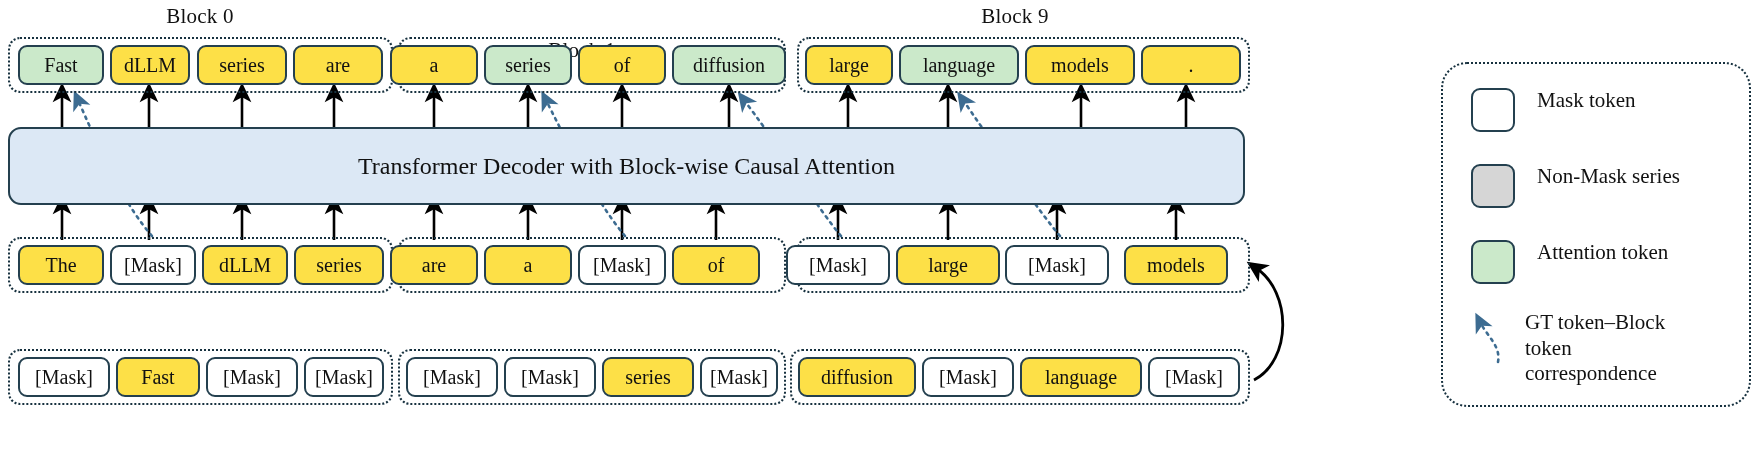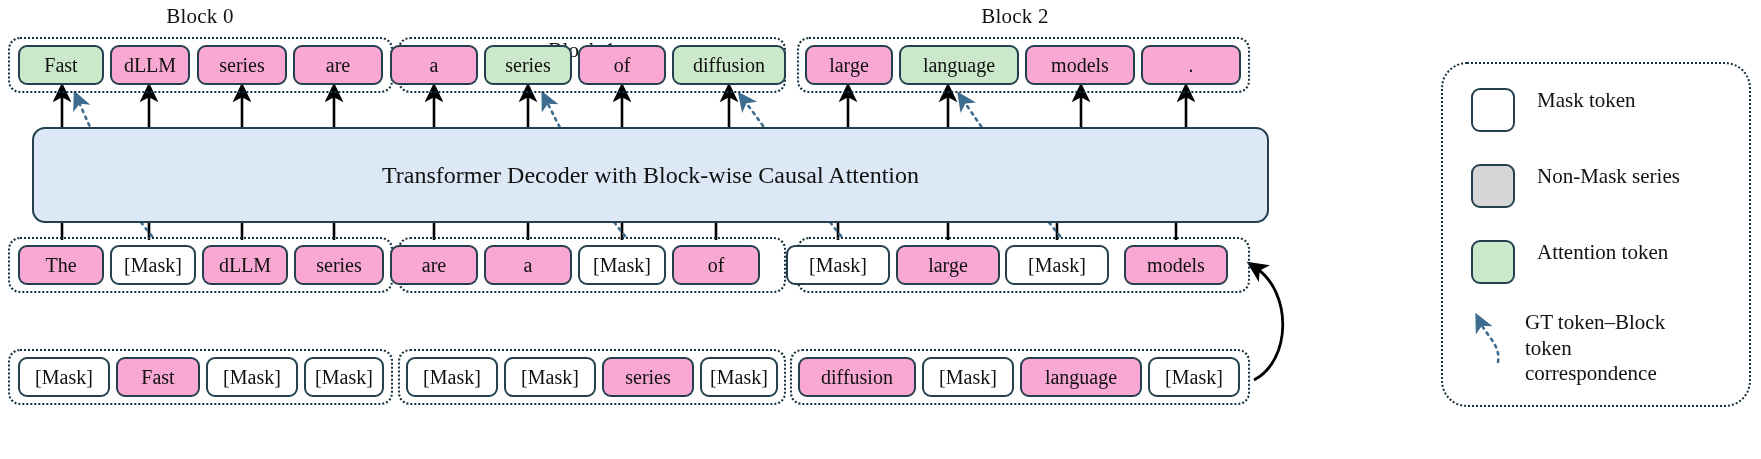--- a/index.html
+++ b/index.html
@@ -41,21 +41,21 @@
     border-radius: 9px;
     display: flex;
     align-items: center;
     justify-content: center;
     font-size: 20px;
     line-height: 1;
     color: #111;
     white-space: nowrap;
     background: #d6d6d6;
   }
-  .tok.nonmask { background: #f9a8d4; }
+  .tok.nonmask { background: #fde047; }
   .tok.mask    { background: #ffffff; }
   .tok.pred    { background: #cbe9ca; }
 
   
   .decoder {
     position: absolute;
     box-sizing: border-box;
     background: #dce8f5;
     border: 2.2px solid #24404f;
     border-radius: 13px;
@@ -166,42 +166,42 @@
       <path d="M1060,236 C 1035,206 1010,168 963,100"></path>
     </g>
 
     <g fill="none" stroke="#000" stroke-width="2.8" marker-end="url(#ah)">
       <path d="M1254,380 C 1292,360 1292,292 1256,268"></path>
     </g>
   </svg>
 
   <div class="block-label" style="left:110px; top:4px; width:180px;">Block 0</div>
   <div class="block-label" style="left:492px; top:4px; width:180px;margin-top:34px;">Block 1</div>
-  <div class="block-label" style="left:925px; top:4px; width:180px;">Block 2</div>
+  <div class="block-label" style="left:925px; top:4px; width:180px;">Block 9</div>
 
   <div class="group" style="left:8px;  top:37px; width:385px; height:56px;"></div>
   <div class="group" style="left:398px;top:37px; width:388px; height:56px;"></div>
   <div class="group" style="left:797px;top:37px; width:453px; height:56px;"></div>
 
   <div class="tok pred" style="left:18px;  top:45px; width:86px;  height:40px;">Fast</div>
   <div class="tok nonmask" style="left:110px; top:45px; width:80px;  height:40px;">dLLM</div>
   <div class="tok nonmask" style="left:197px; top:45px; width:90px;  height:40px;">series</div>
   <div class="tok nonmask" style="left:293px; top:45px; width:90px;  height:40px;">are</div>
 
   <div class="tok nonmask" style="left:390px; top:45px; width:88px;  height:40px;">a</div>
   <div class="tok pred" style="left:484px; top:45px; width:88px;  height:40px;">series</div>
   <div class="tok nonmask" style="left:578px; top:45px; width:88px;  height:40px;">of</div>
   <div class="tok pred" style="left:672px; top:45px; width:114px; height:40px;">diffusion</div>
 
   <div class="tok nonmask" style="left:805px; top:45px; width:88px;  height:40px;">large</div>
   <div class="tok pred" style="left:899px; top:45px; width:120px; height:40px;">language</div>
   <div class="tok nonmask" style="left:1025px;top:45px; width:110px; height:40px;">models</div>
   <div class="tok nonmask" style="left:1141px;top:45px; width:100px; height:40px;">.</div>
 
-  <div class="decoder" style="left:8px; top:127px; width:1237px; height:96px;margin-left:24px;">Transformer Decoder with Block-wise Causal Attention</div>
+  <div class="decoder" style="left:8px; top:127px; width:1237px; height:78px;">Transformer Decoder with Block-wise Causal Attention</div>
 
   <div class="group" style="left:8px;  top:237px; width:385px; height:56px;"></div>
   <div class="group" style="left:398px;top:237px; width:388px; height:56px;"></div>
   <div class="group" style="left:797px;top:237px; width:453px; height:56px;"></div>
 
   <div class="tok nonmask" style="left:18px;  top:245px; width:86px;  height:40px;">The</div>
   <div class="tok mask" style="left:110px; top:245px; width:86px;  height:40px;">[Mask]</div>
   <div class="tok nonmask" style="left:202px; top:245px; width:86px;  height:40px;">dLLM</div>
   <div class="tok nonmask" style="left:294px; top:245px; width:90px;  height:40px;">series</div>
 

